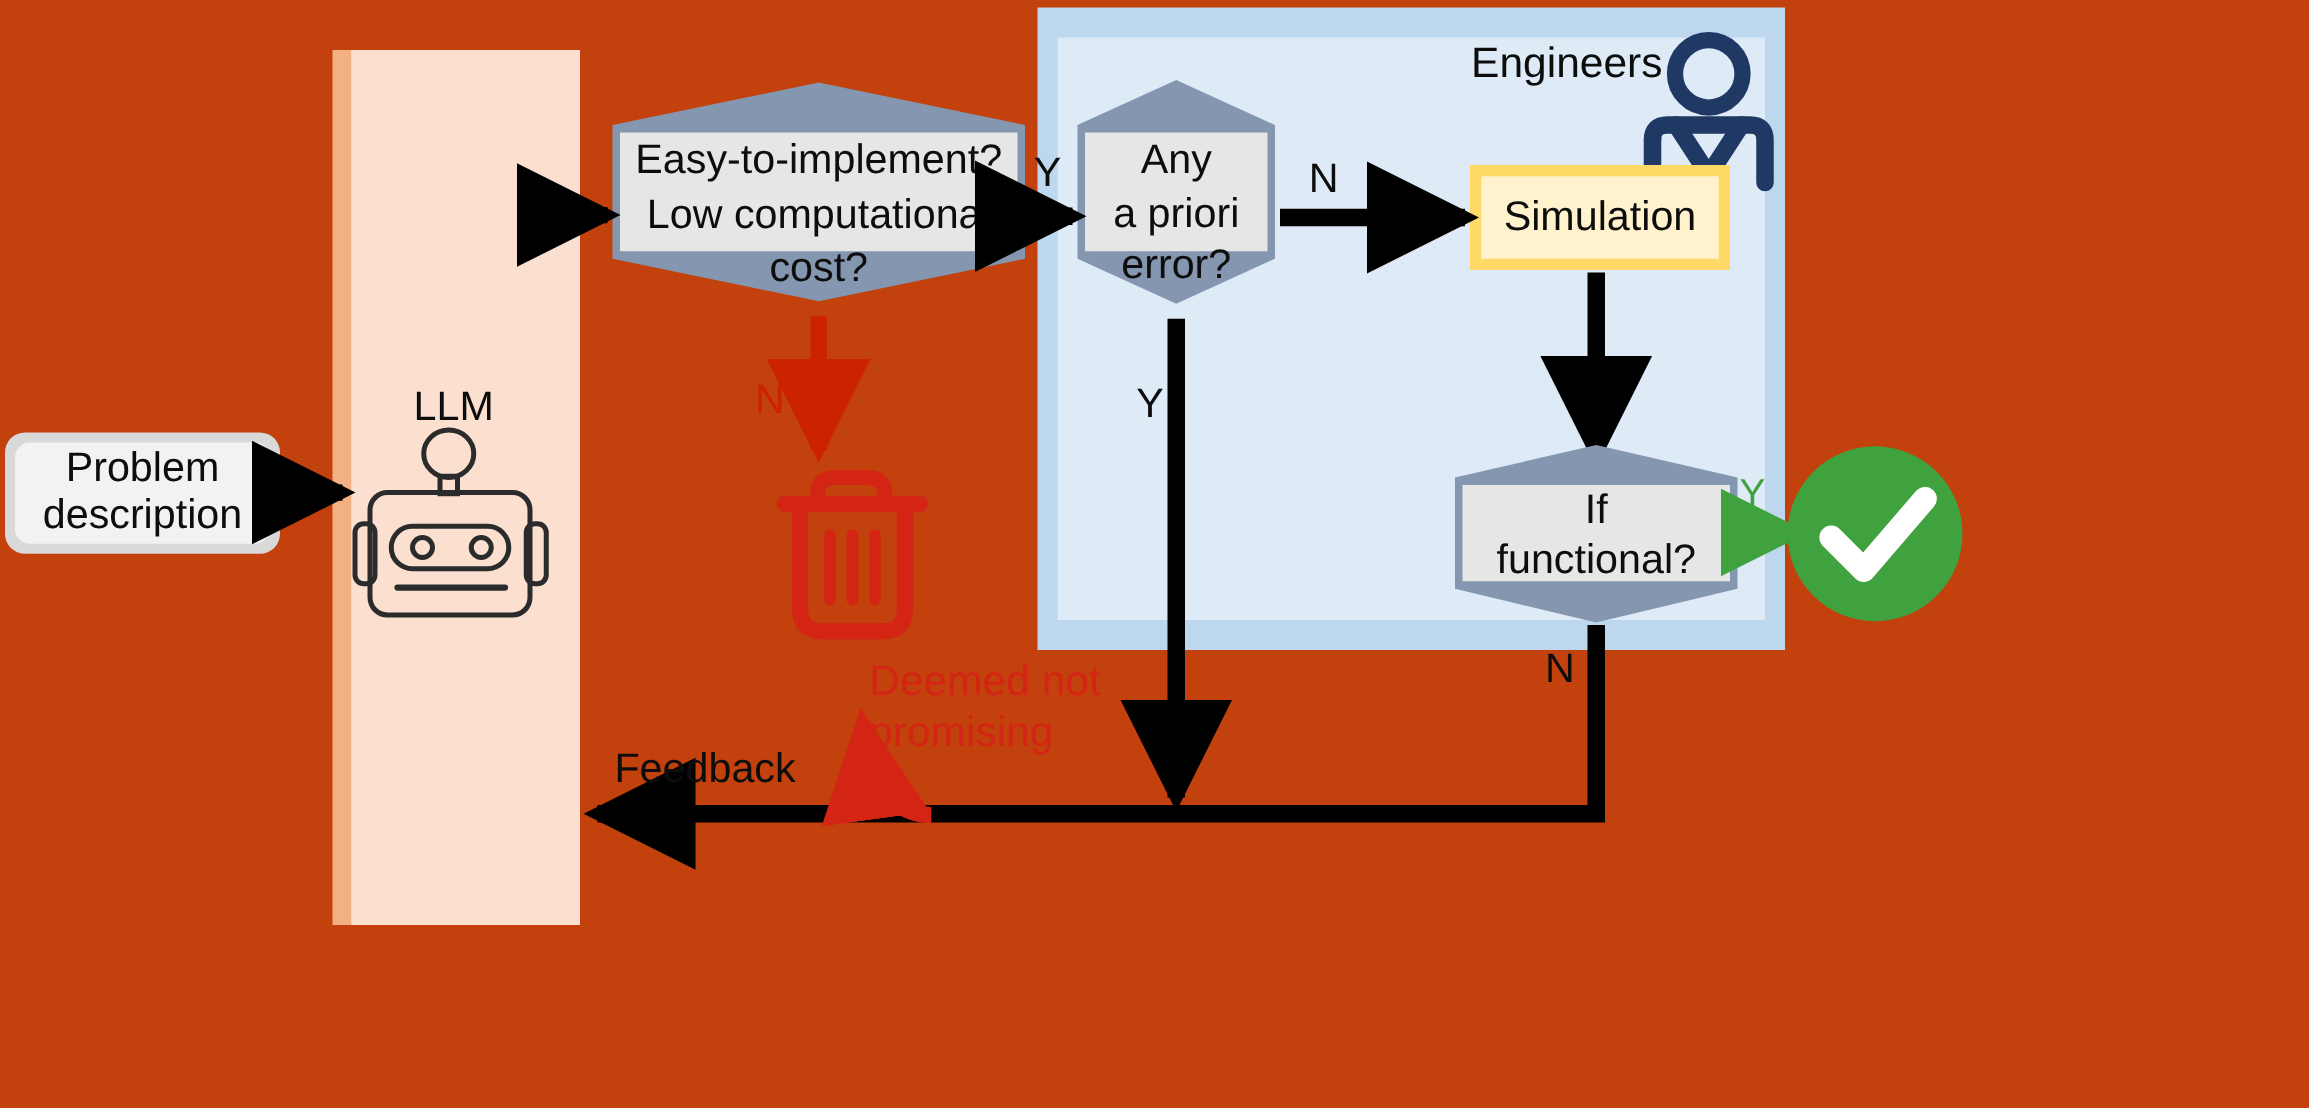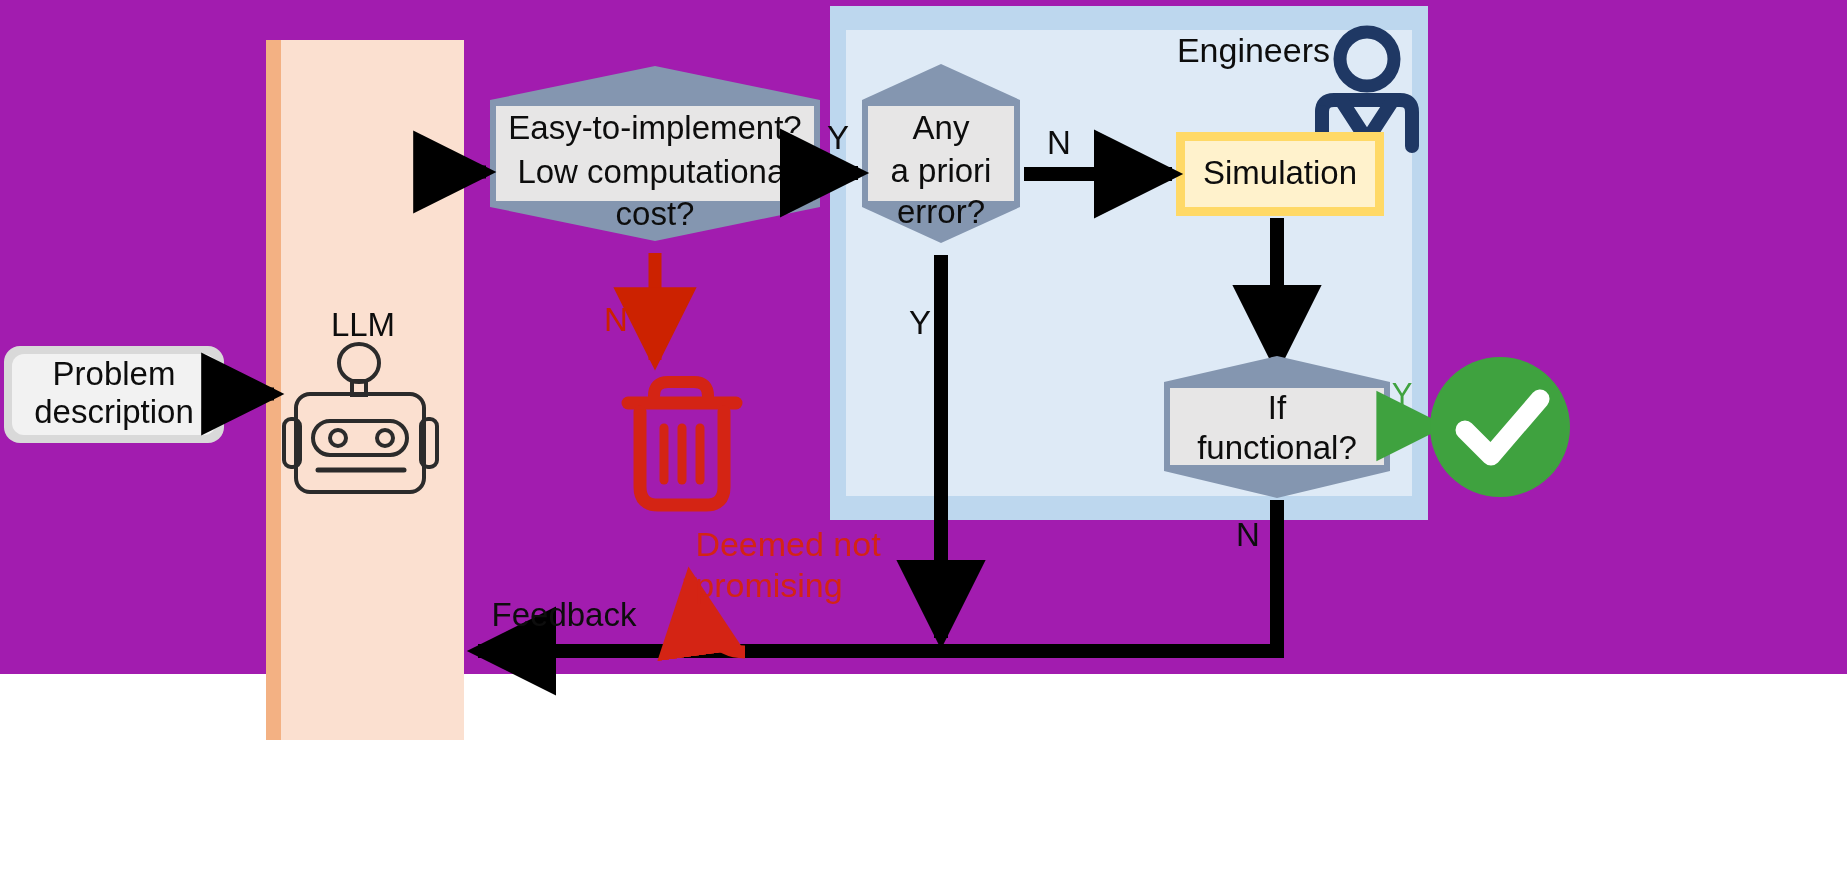--- a/index.html
+++ b/index.html
@@ -9,22 +9,22 @@
   }
   body {
     width: 1847px;
     height: 886px;
     font-family: "Liberation Sans", sans-serif;
     overflow: hidden;
   }
   #canvas {
     position: relative;
     width: 1847px;
-    height: 674px;
-    background: #a21caf;
+    height: 886px;
+    background: #c2410c;
   }
   svg.layer {
     position: absolute;
     left: 0;
     top: 0;
     width: 1847px;
     height: 886px;
   }
   .node-text {
     font-family: "Liberation Sans", sans-serif;

